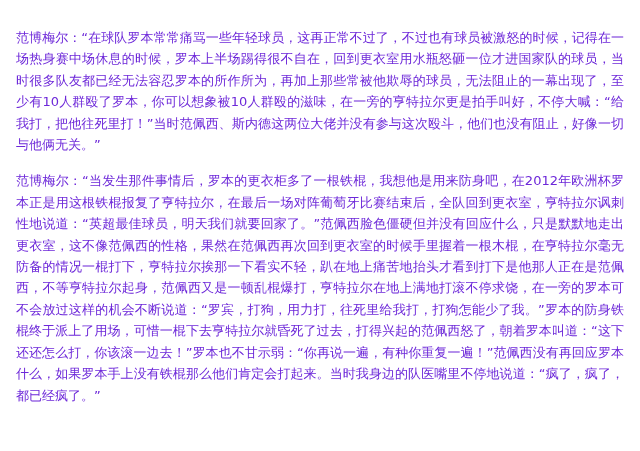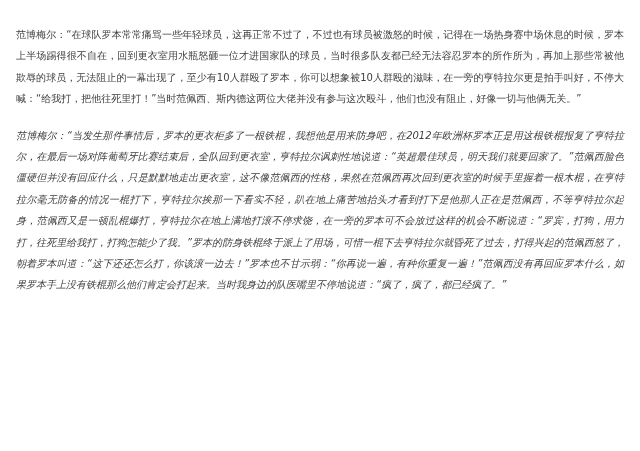--- a/index.html
+++ b/index.html
@@ -15,30 +15,29 @@
     overflow: hidden;
   }
   .page {
     box-sizing: border-box;
     width: 640px;
     height: 451px;
     padding: 14px 16px 10px 16px;
     background: #ffffff;
   }
   .para {
-    font-size: 10px;
+    font-size: 13px;
     line-height: 21.4px;
     text-align: justify;
     text-justify: inter-ideograph;
-    color: #404040;
+    color: #6d28d9;
     letter-spacing: 0px;
   }
   .para + .para {
     margin-top: 15px;
-    font-style: italic;
   }
 </style>
 </head>
 <body>
 
 <div class="page">
   <p class="para">范博梅尔：“在球队罗本常常痛骂一些年轻球员，这再正常不过了，不过也有球员被激怒的时候，记得在一场热身赛中场休息的时候，罗本上半场踢得很不自在，回到更衣室用水瓶怒砸一位才进国家队的球员，当时很多队友都已经无法容忍罗本的所作所为，再加上那些常被他欺辱的球员，无法阻止的一幕出现了，至少有10人群殴了罗本，你可以想象被10人群殴的滋味，在一旁的亨特拉尔更是拍手叫好，不停大喊：“给我打，把他往死里打！”当时范佩西、斯内德这两位大佬并没有参与这次殴斗，他们也没有阻止，好像一切与他俩无关。”</p>
   <p class="para">范博梅尔：“当发生那件事情后，罗本的更衣柜多了一根铁棍，我想他是用来防身吧，在2012年欧洲杯罗本正是用这根铁棍报复了亨特拉尔，在最后一场对阵葡萄牙比赛结束后，全队回到更衣室，亨特拉尔讽刺性地说道：“英超最佳球员，明天我们就要回家了。”范佩西脸色僵硬但并没有回应什么，只是默默地走出更衣室，这不像范佩西的性格，果然在范佩西再次回到更衣室的时候手里握着一根木棍，在亨特拉尔毫无防备的情况一棍打下，亨特拉尔挨那一下看实不轻，趴在地上痛苦地抬头才看到打下是他那人正在是范佩西，不等亨特拉尔起身，范佩西又是一顿乱棍爆打，亨特拉尔在地上满地打滚不停求饶，在一旁的罗本可不会放过这样的机会不断说道：“罗宾，打狗，用力打，往死里给我打，打狗怎能少了我。”罗本的防身铁棍终于派上了用场，可惜一棍下去亨特拉尔就昏死了过去，打得兴起的范佩西怒了，朝着罗本叫道：“这下还还怎么打，你该滚一边去！”罗本也不甘示弱：“你再说一遍，有种你重复一遍！”范佩西没有再回应罗本什么，如果罗本手上没有铁棍那么他们肯定会打起来。当时我身边的队医嘴里不停地说道：“疯了，疯了，都已经疯了。”</p>
 </div>
 

